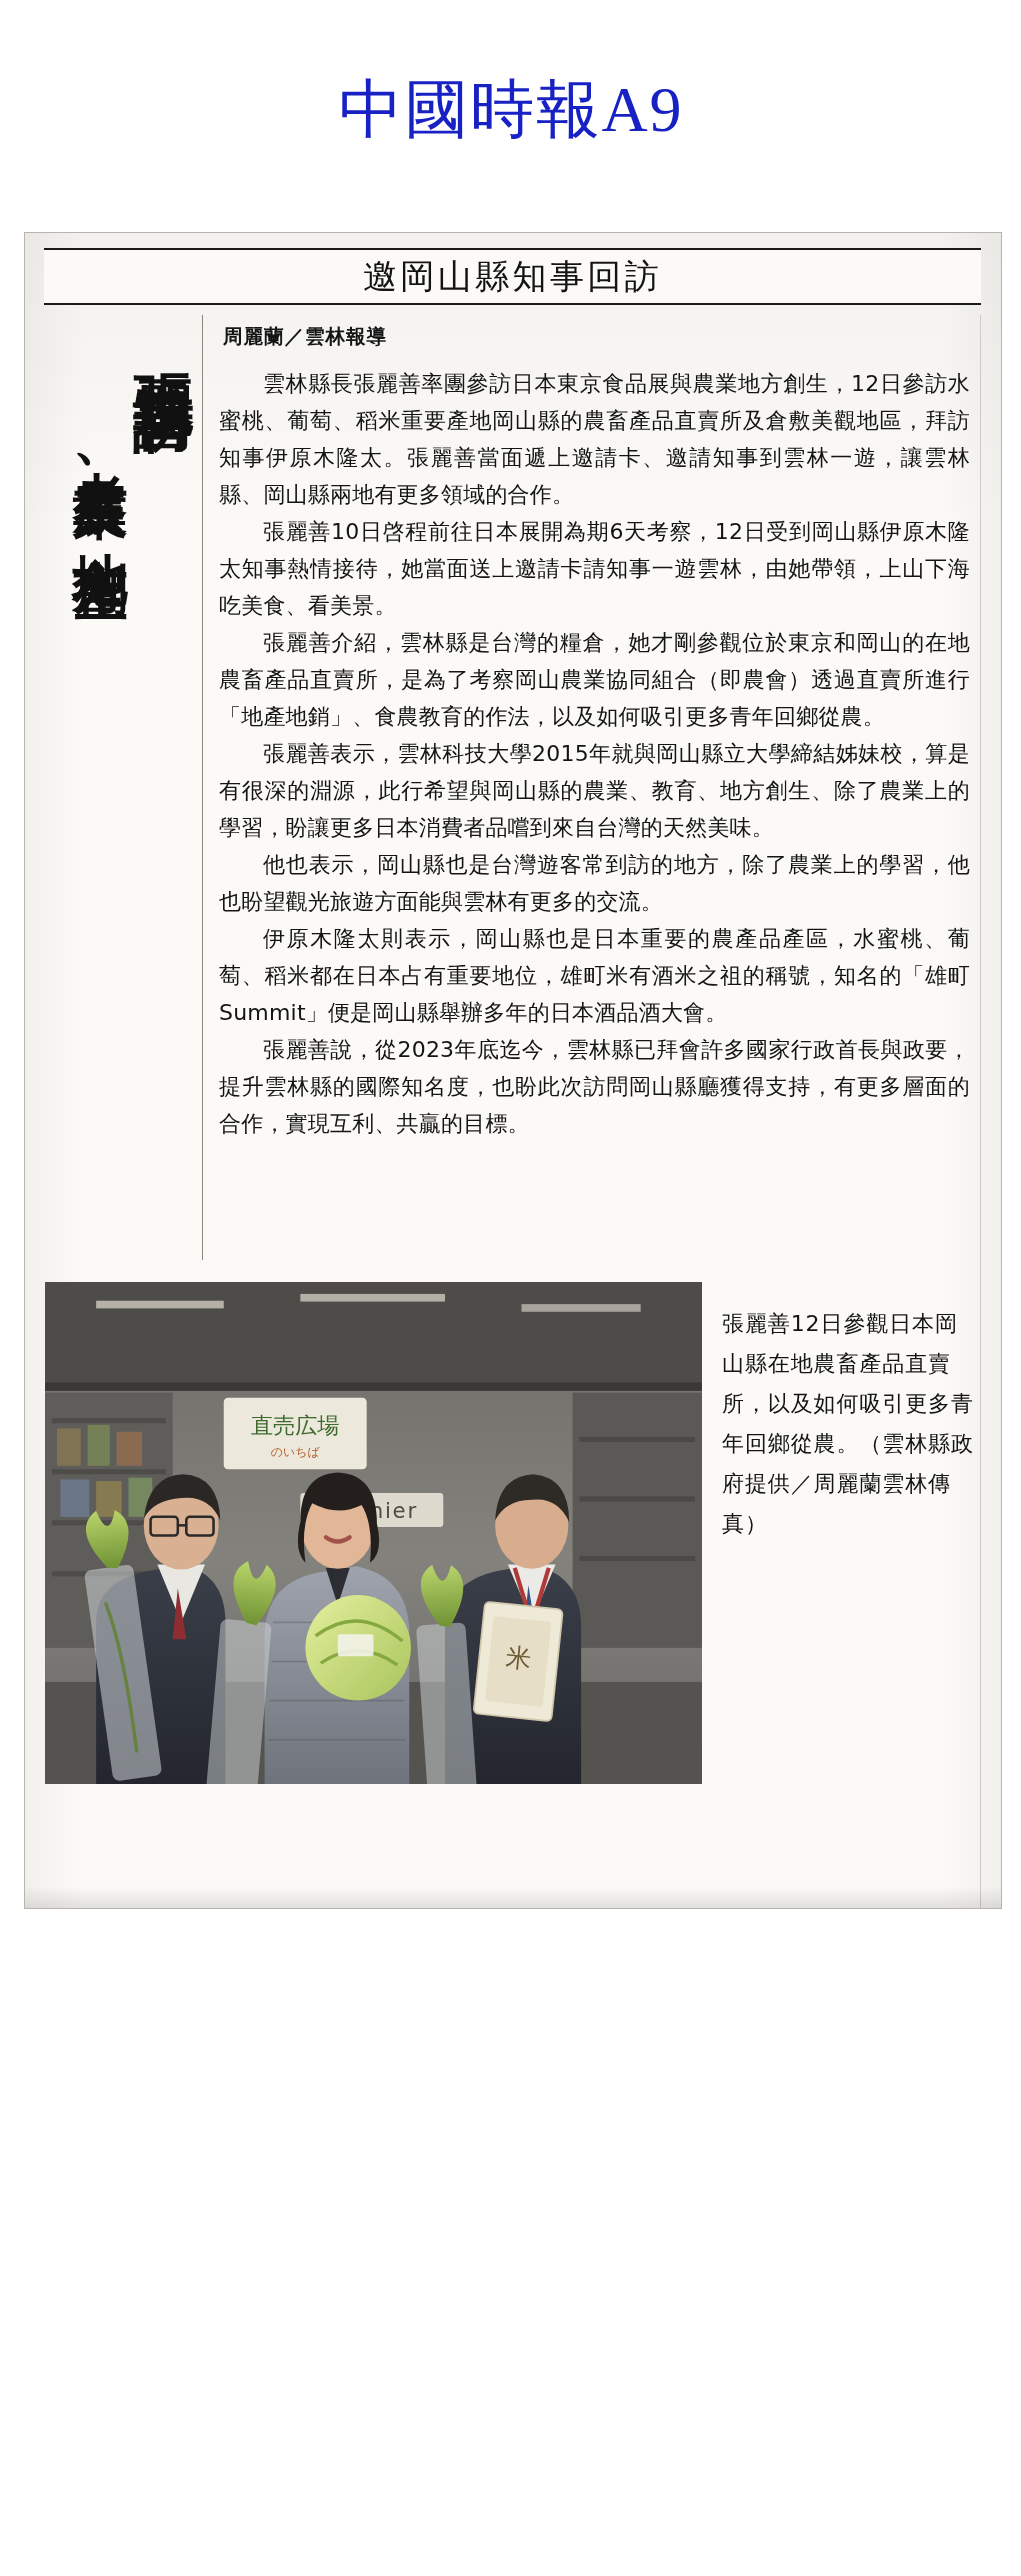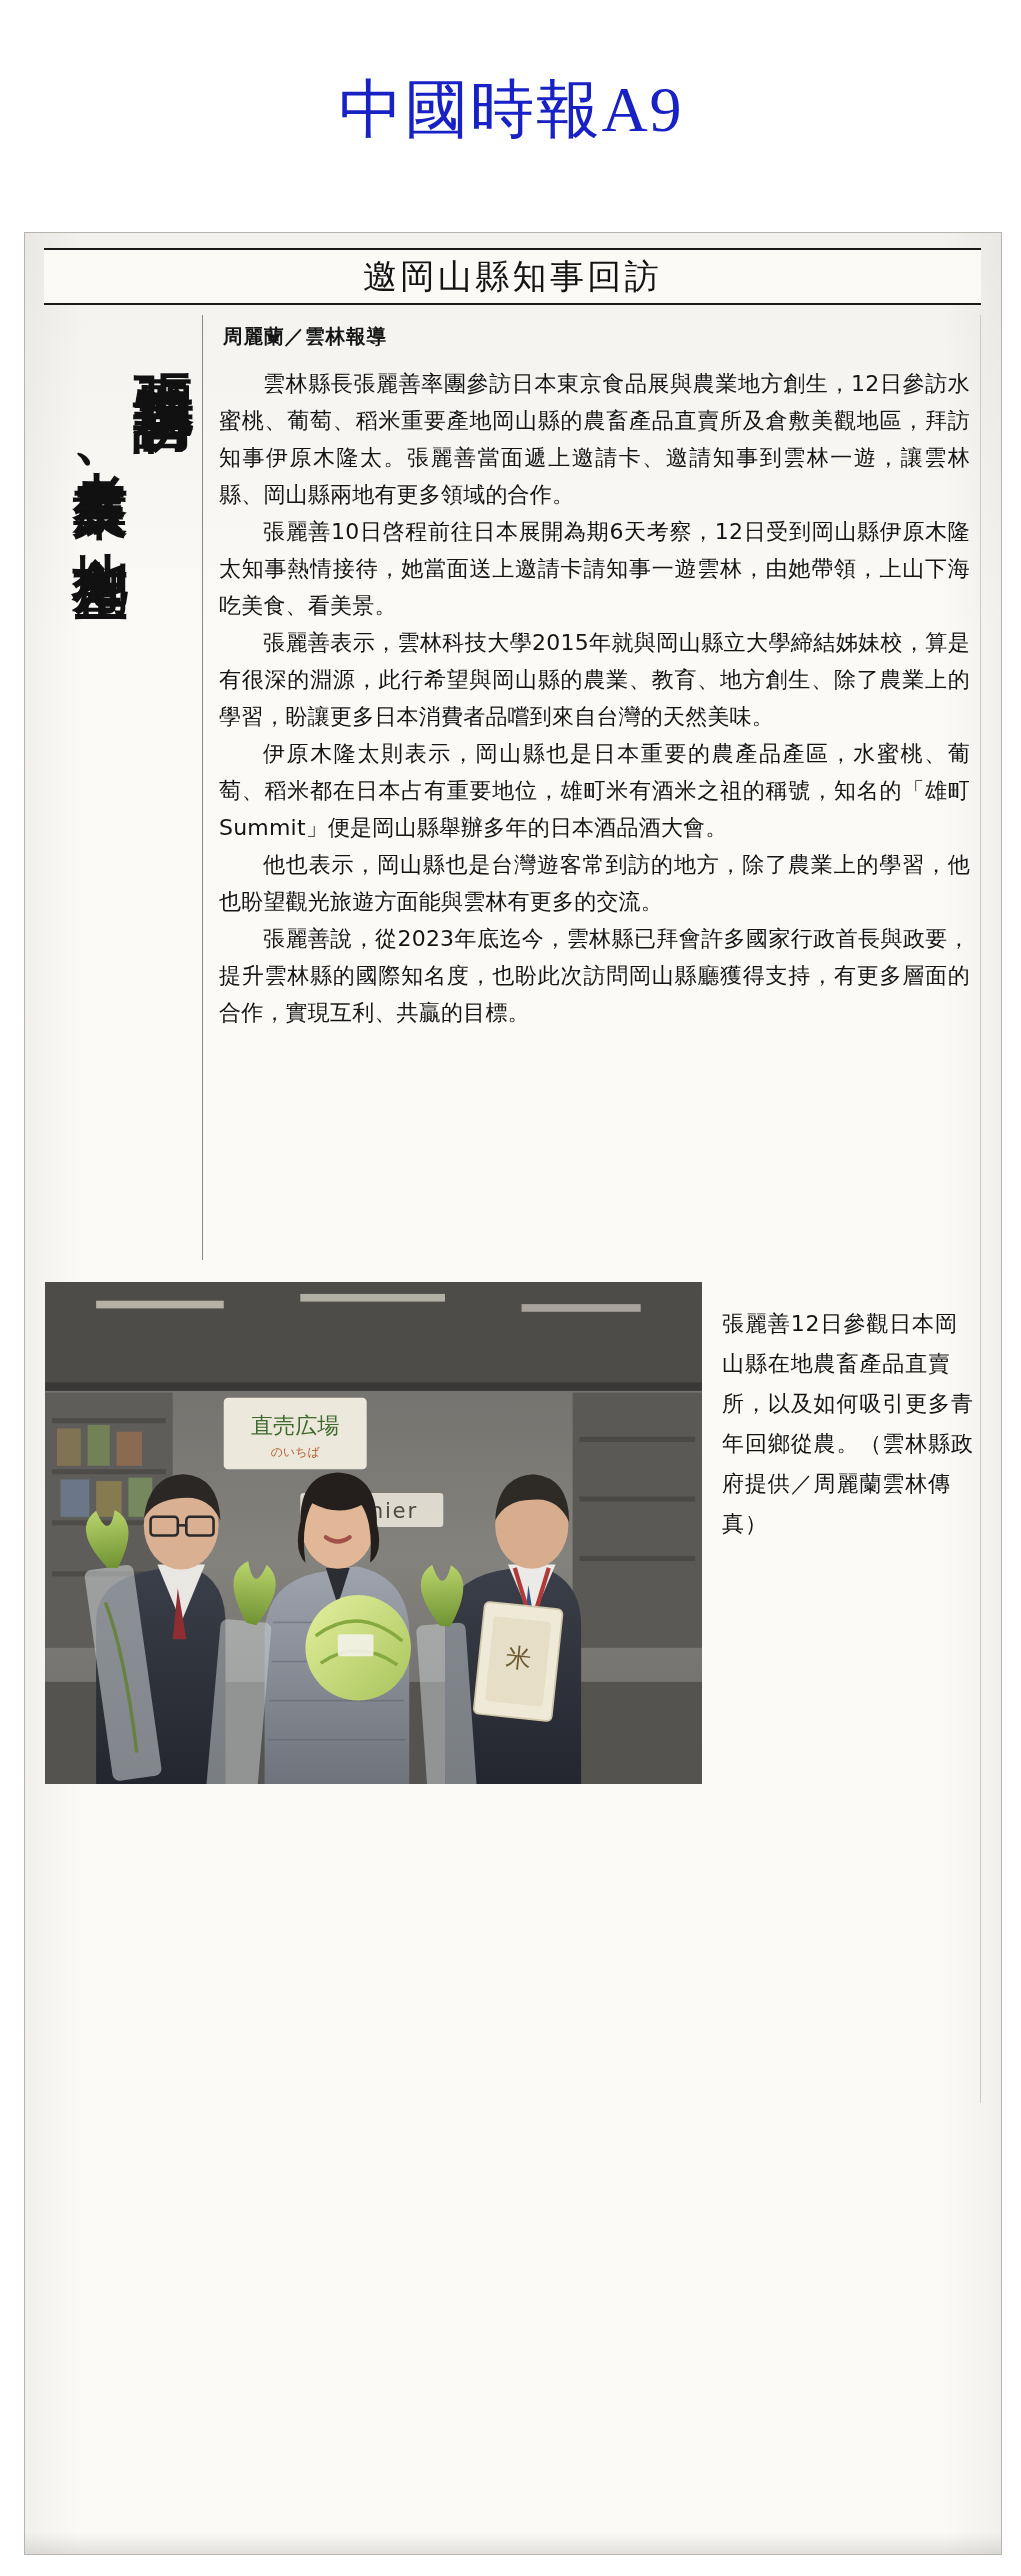--- a/index.html
+++ b/index.html
@@ -30,21 +30,21 @@
     line-height: 1;
     font-weight: 400;
   }
 
   
   .clipping {
     position: absolute;
     left: 24px;
     top: 232px;
     width: 978px;
-    height: 2323px;
+    height: 1677px;
     background: #fbfaf7;
     border: 0.9px solid #b9b5ae;
     box-sizing: border-box;
     overflow: hidden;
   }
   .clipping::before {
     
     content: "";
     position: absolute;
     inset: 0;
@@ -210,23 +210,24 @@
   <div class="vtitle">
     <div class="line line-main">張麗善訪日</div>
     <div class="line line-sub">考察農業、地方創生</div>
   </div>
 
   <div class="byline">周麗蘭／雲林報導</div>
 
   <div class="body">
     <p>雲林縣長張麗善率團參訪日本東京食品展與農業地方創生，12日參訪水蜜桃、葡萄、稻米重要產地岡山縣的農畜產品直賣所及倉敷美觀地區，拜訪知事伊原木隆太。張麗善當面遞上邀請卡、邀請知事到雲林一遊，讓雲林縣、岡山縣兩地有更多領域的合作。</p>
     <p>張麗善10日啓程前往日本展開為期6天考察，12日受到岡山縣伊原木隆太知事熱情接待，她當面送上邀請卡請知事一遊雲林，由她帶領，上山下海吃美食、看美景。</p>
+    <p>張麗善介紹，雲林縣是台灣的糧倉，她才剛參觀位於東京和岡山的在地農畜產品直賣所，是為了考察岡山農業協同組合（即農會）透過直賣所進行「地產地銷」、食農教育的作法，以及如何吸引更多青年回鄉從農。</p>
     <p>張麗善表示，雲林科技大學2015年就與岡山縣立大學締結姊妹校，算是有很深的淵源，此行希望與岡山縣的農業、教育、地方創生、除了農業上的學習，盼讓更多日本消費者品嚐到來自台灣的天然美味。</p>
+    <p>他也表示，岡山縣也是台灣遊客常到訪的地方，除了農業上的學習，他也盼望觀光旅遊方面能與雲林有更多的交流。</p>
     <p>伊原木隆太則表示，岡山縣也是日本重要的農產品產區，水蜜桃、葡萄、稻米都在日本占有重要地位，雄町米有酒米之祖的稱號，知名的「雄町Summit」便是岡山縣舉辦多年的日本酒品酒大會。</p>
-    <p>他也表示，岡山縣也是台灣遊客常到訪的地方，除了農業上的學習，他也盼望觀光旅遊方面能與雲林有更多的交流。</p>
     <p>張麗善說，從2023年底迄今，雲林縣已拜會許多國家行政首長與政要，提升雲林縣的國際知名度，也盼此次訪問岡山縣廳獲得支持，有更多層面的合作，實現互利、共贏的目標。</p>
   </div>
 
   <div class="photo">
     <svg width="657" height="502" viewBox="0 0 772 590" xmlns="http://www.w3.org/2000/svg">
       <defs>
         <linearGradient id="bgwall" x1="0" y1="0" x2="0" y2="1">
           <stop offset="0%" stop-color="#6c6a66"></stop>
           <stop offset="55%" stop-color="#84827d"></stop>
           <stop offset="100%" stop-color="#6a6865"></stop>

